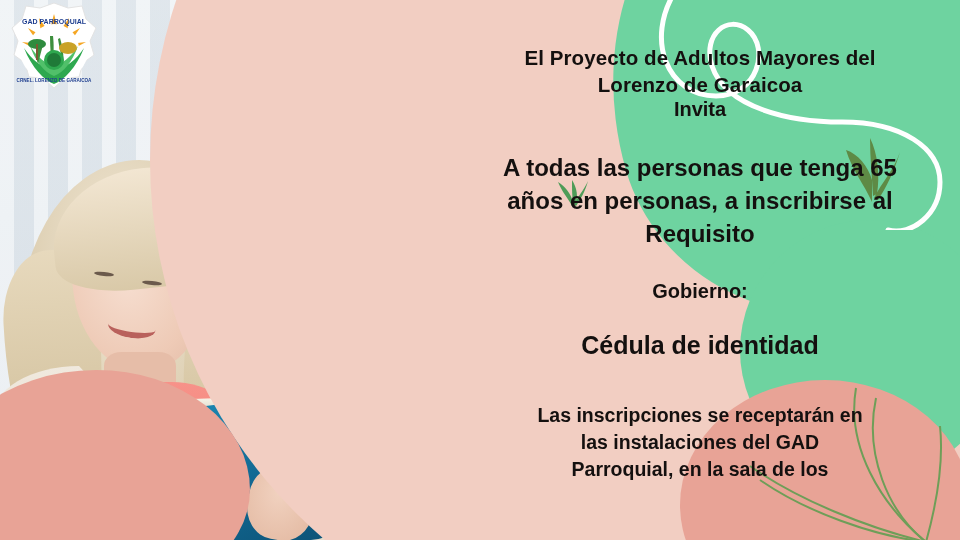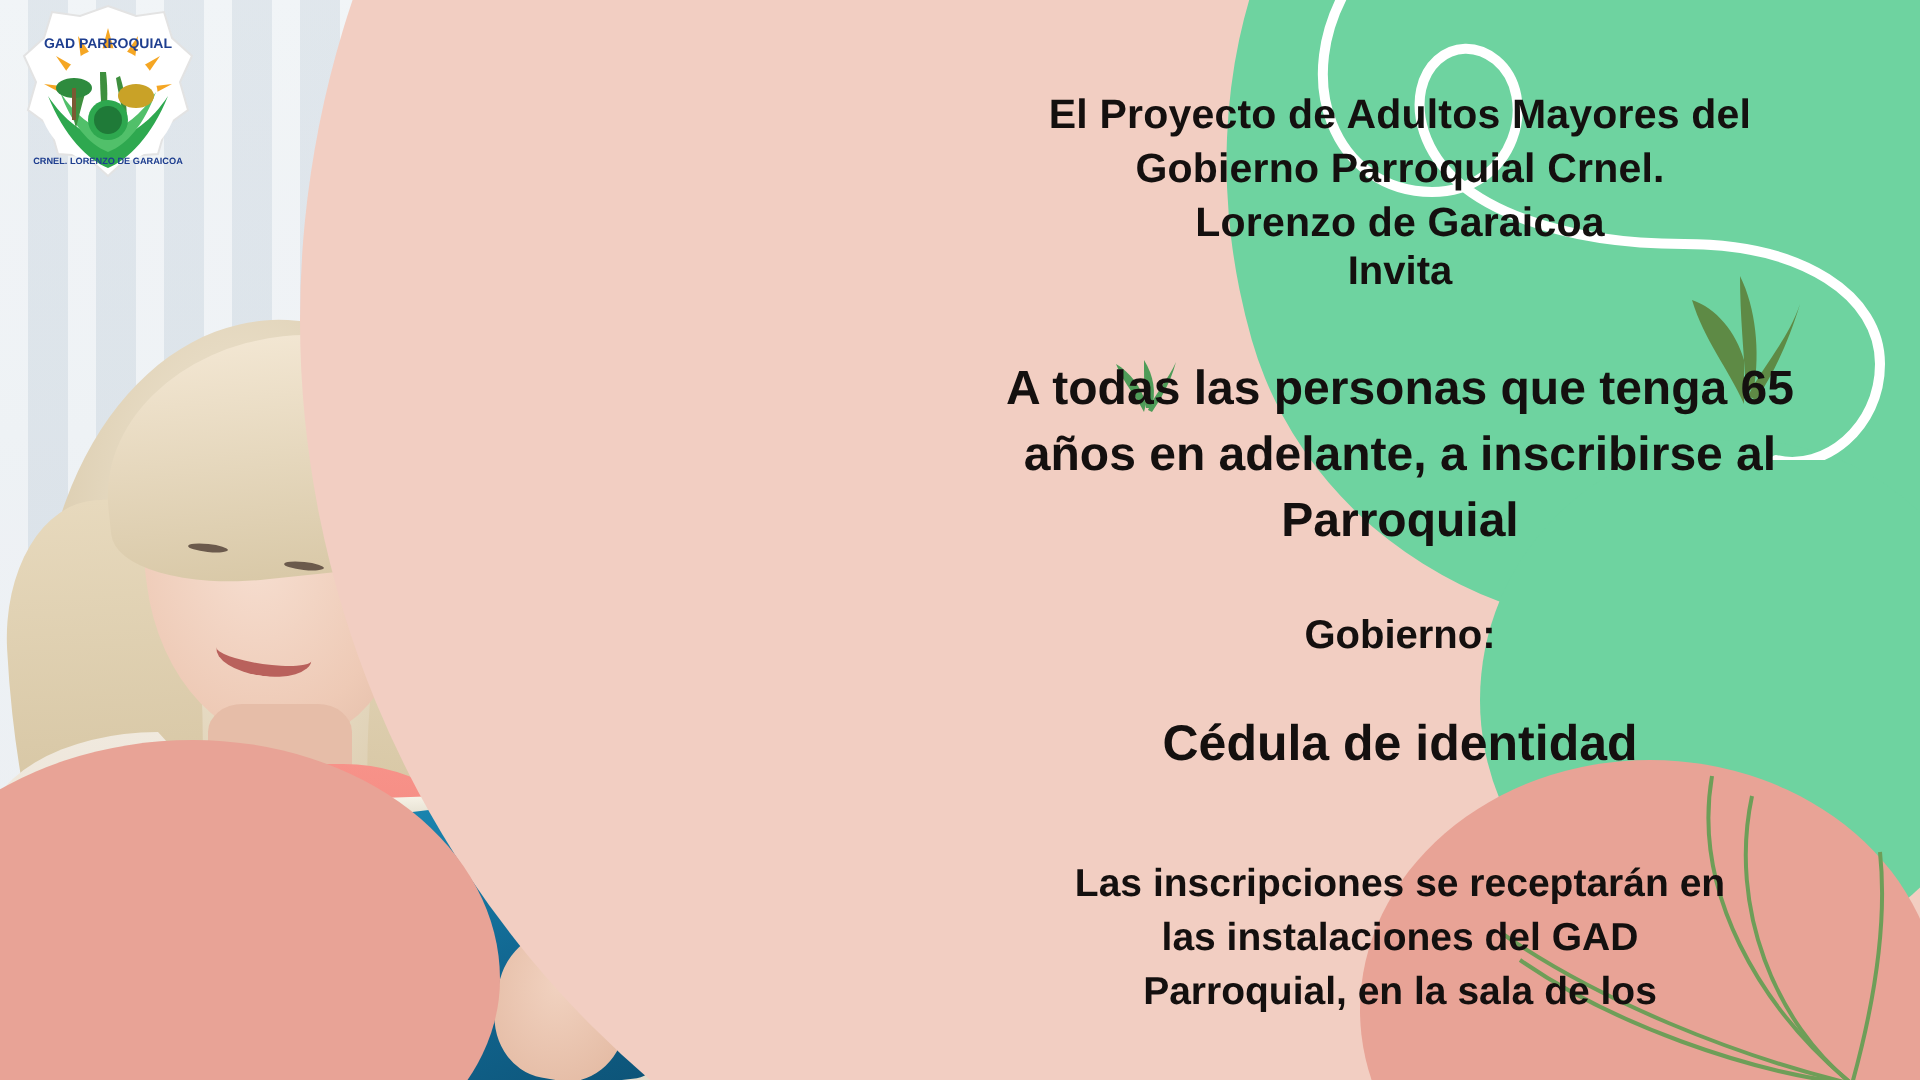--- a/index.html
+++ b/index.html
@@ -397,32 +397,31 @@
     <circle cx="44" cy="58" r="10" fill="#2EA84F"></circle>
     <circle cx="44" cy="58" r="7" fill="#1f7a38"></circle>
     <text x="44" y="22" font-family="Liberation Sans, sans-serif" font-size="7" font-weight="bold" fill="#1E3E8F" text-anchor="middle">GAD PARROQUIAL</text>
     <text x="44" y="80" font-family="Liberation Sans, sans-serif" font-size="4.6" font-weight="bold" fill="#1E3E8F" text-anchor="middle">CRNEL. LORENZO DE GARAICOA</text>
   </svg>
 
   <div class="copy">
 
     <div class="blk t-title">
       <div>El Proyecto de Adultos Mayores del</div>
-      <div>Gobierno Parroquial Crnel.</div>
       <div>Lorenzo de Garaicoa</div>
     </div>
 
     <div class="blk t-invita">
       <div>Invita</div>
     </div>
 
     <div class="blk t-body">
       <div>A todas las personas que tenga 65</div>
-      <div>años en adelante, a inscribirse al</div>
-      <div>Parroquial</div>
+      <div>años en personas, a inscribirse al</div>
+      <div>Requisito</div>
     </div>
 
     <div class="blk t-req">
       <div>Gobierno:</div>
     </div>
 
     <div class="blk t-ced">
       <div>Cédula de identidad</div>
     </div>
 

